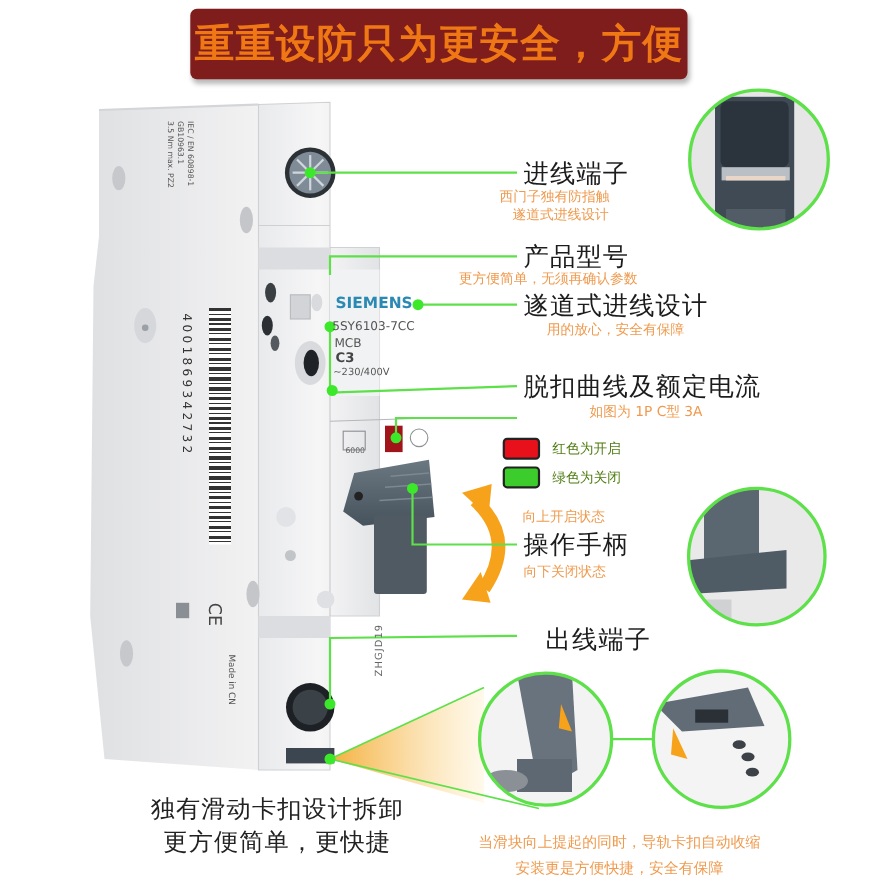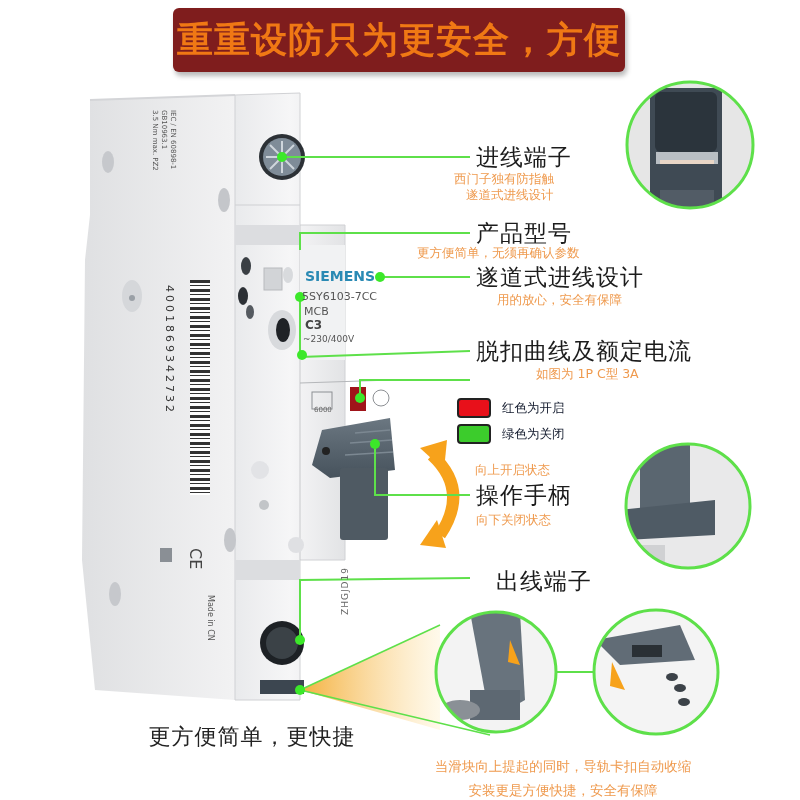--- a/index.html
+++ b/index.html
@@ -23,21 +23,21 @@
 
   .label-main {
     position: absolute; font-size: 23px; color: #1c1c1c;
     font-family: "DejaVu Sans", sans-serif; white-space: nowrap; letter-spacing: 1px;
   }
   .label-sub {
     position: absolute; font-size: 12.5px; color: #ef9a4e;
     font-family: "DejaVu Sans", sans-serif; white-space: nowrap;
   }
   .label-gray {
-    position: absolute; font-size: 12.5px; color: #0f172a;
+    position: absolute; font-size: 12.5px; color: #4d7c0f;
     font-family: "DejaVu Sans", sans-serif; white-space: nowrap;
   }
   .swatch { position: absolute; width: 34px; height: 20px; border: 2px solid #222; border-radius: 4px; }
 
   .bottom-left {
     position: absolute; left: 112px; top: 722px; width: 280px;
     text-align: center; font-size: 22px; line-height: 30px; color: #222; letter-spacing: 1px;
   }
   .bottom-right {
     position: absolute; left: 398px; top: 742px; width: 330px;
@@ -256,18 +256,19 @@
 <div class="swatch" style="left:457px;top:424px;background:#3ccc2c;"></div>
 <div class="label-gray" style="left:502px;top:426px;font-family:Liberation Mono, monospace;">绿色为关闭</div>
 
 <div class="label-sub" style="left:475px;top:462px;text-align:right;">向上开启状态</div>
 <div class="label-main" style="left:476px;top:480px;">操作手柄</div>
 <div class="label-sub" style="left:476px;top:512px;">向下关闭状态</div>
 
 <div class="label-main" style="left:496px;top:566px;">出线端子</div>
 
 <div class="bottom-left">
+  <div>独有滑动卡扣设计拆卸</div>
   <div>更方便简单，更快捷</div>
 </div>
 <div class="bottom-right">
   <div>当滑块向上提起的同时，导轨卡扣自动收缩</div>
   <div>安装更是方便快捷，安全有保障</div>
 </div>
 
 </body></html>

